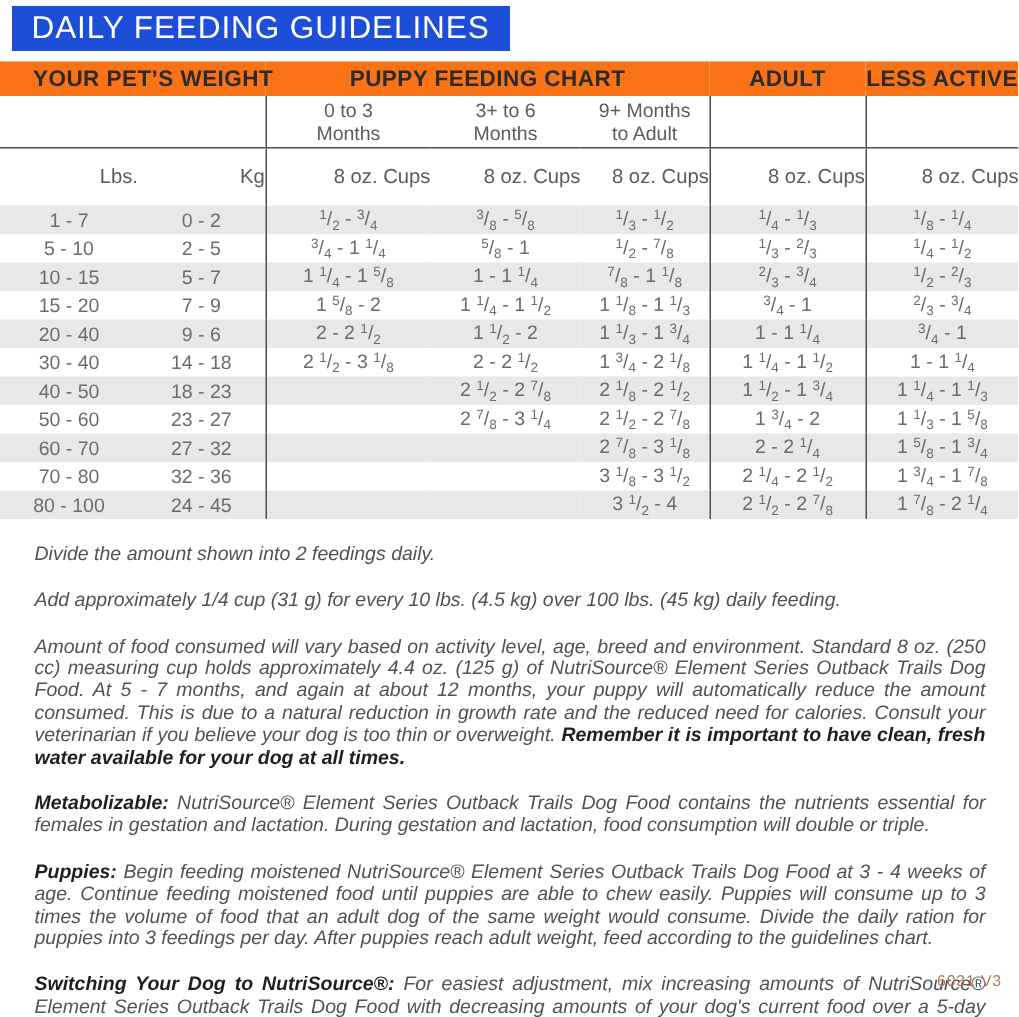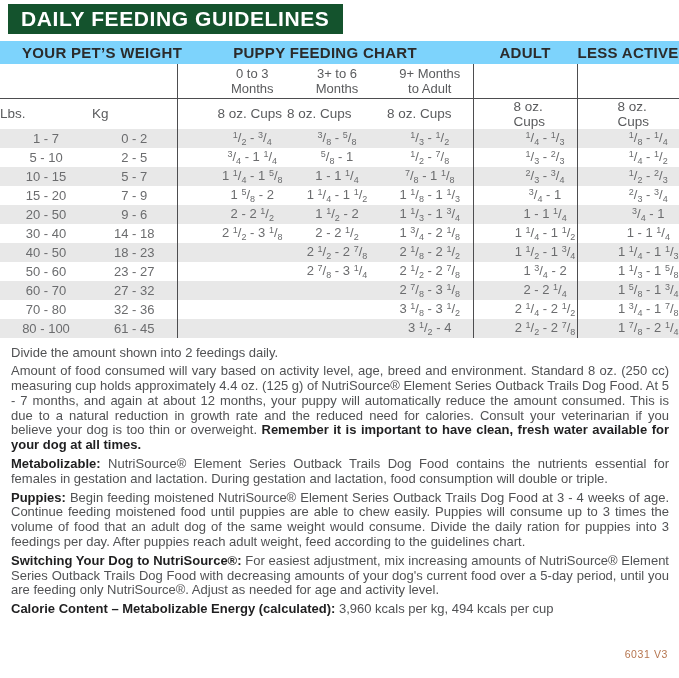--- a/index.html
+++ b/index.html
@@ -9,23 +9,23 @@
     width: 679px;
     height: 678px;
     background: #ffffff;
     font-family: "Liberation Sans", sans-serif;
     overflow: hidden;
   }
   
   .banner {
     display: inline-block;
     margin: 4px 0 0 8px;
-    background: #14532d;
+    background: #1d4ed8;
     color: #ffffff;
-    font-weight: bold;
+    font-weight: normal;
     font-size: 21px;
     letter-spacing: 0.6px;
     padding: 4px 14px 5px 13px;
     line-height: 21px;
   }
   
   table.feed-table {
     width: 679px;
     margin-top: 7px;
     border-collapse: collapse;
@@ -33,71 +33,71 @@
   }
   col.c-lbs  { width: 92px; }
   col.c-kg   { width: 85px; }
   col.c-p1   { width: 110px; }
   col.c-p2   { width: 100px; }
   col.c-p3   { width: 86px; }
   col.c-ad   { width: 104px; }
   col.c-la   { width: 102px; }
 
   tr.band th {
-    background: #7dd3fc;
+    background: #f97316;
     color: #2B2B2B;
     font-weight: bold;
     font-size: 15px;
     letter-spacing: 0.3px;
     height: 23px;
     text-align: center;
     white-space: nowrap;
   }
   tr.band th.w-header { text-align: left; padding-left: 22px; }
 
   tr.months td {
     height: 34px;
     font-size: 13px;
     line-height: 15px;
     color: #5A5B5D;
     text-align: center;
     white-space: pre-line;
     vertical-align: middle;
   }
   tr.units td {
-    height: 18px;
+    height: 39px;
     font-size: 13.5px;
     color: #5A5B5D;
-    text-align: left;
+    text-align: right;
     border-top: 1px solid #4D4D4F;
     vertical-align: middle;
   }
   tbody.rows td {
     height: 19px;
     font-size: 13px;
     color: #6B6C6E;
     text-align: center;
     vertical-align: middle;
     white-space: nowrap;
   }
   tbody.rows tr:nth-child(odd) td { background: #E8E8E8; }
-  .vline { border-left: 1px solid #4D4D4F; padding-left: 40px; }
+  .vline { border-left: 1px solid #4D4D4F; }
 
   .fr sup { font-size: 9px; vertical-align: 4px;  letter-spacing: 0; }
   .fr sub { font-size: 9px; vertical-align: -3px; letter-spacing: 0; }
 
   
   .notes {
     margin: 8px 6px 0 7px;
     font-size: 13px;
     line-height: 14.8px;
     text-align: justify;
     color: #515254;
   }
-  .notes p { margin: 4px; }
+  .notes p { margin: 16px; font-style: italic; }
   .notes strong { color: #1F1F20; }
 
   
   .footer-code {
     position: absolute;
     right: 11px;
     bottom: 18px;
     font-size: 10.5px;
     letter-spacing: 0.6px;
     color: #B5754F;
@@ -181,21 +181,21 @@
         <tr>
           <td>15 - 20</td>
           <td>7 - 9</td>
           <td class="vline">1 <span class="fr"><sup>5</sup>/<sub>8</sub></span> - 2</td>
           <td>1 <span class="fr"><sup>1</sup>/<sub>4</sub></span> - 1 <span class="fr"><sup>1</sup>/<sub>2</sub></span></td>
           <td>1 <span class="fr"><sup>1</sup>/<sub>8</sub></span> - 1 <span class="fr"><sup>1</sup>/<sub>3</sub></span></td>
           <td class="vline"><span class="fr"><sup>3</sup>/<sub>4</sub></span> - 1</td>
           <td class="vline"><span class="fr"><sup>2</sup>/<sub>3</sub></span> - <span class="fr"><sup>3</sup>/<sub>4</sub></span></td>
         </tr>
         <tr>
-          <td>20 - 50</td>
+          <td>20 - 40</td>
           <td>9 - 6</td>
           <td class="vline">2 - 2 <span class="fr"><sup>1</sup>/<sub>2</sub></span></td>
           <td>1 <span class="fr"><sup>1</sup>/<sub>2</sub></span> - 2</td>
           <td>1 <span class="fr"><sup>1</sup>/<sub>3</sub></span> - 1 <span class="fr"><sup>3</sup>/<sub>4</sub></span></td>
           <td class="vline">1 - 1 <span class="fr"><sup>1</sup>/<sub>4</sub></span></td>
           <td class="vline"><span class="fr"><sup>3</sup>/<sub>4</sub></span> - 1</td>
         </tr>
         <tr>
           <td>30 - 40</td>
           <td>14 - 18</td>
@@ -236,32 +236,33 @@
           <td>70 - 80</td>
           <td>32 - 36</td>
           <td class="vline"></td>
           <td></td>
           <td>3 <span class="fr"><sup>1</sup>/<sub>8</sub></span> - 3 <span class="fr"><sup>1</sup>/<sub>2</sub></span></td>
           <td class="vline">2 <span class="fr"><sup>1</sup>/<sub>4</sub></span> - 2 <span class="fr"><sup>1</sup>/<sub>2</sub></span></td>
           <td class="vline">1 <span class="fr"><sup>3</sup>/<sub>4</sub></span> - 1 <span class="fr"><sup>7</sup>/<sub>8</sub></span></td>
         </tr>
         <tr>
           <td>80 - 100</td>
-          <td>61 - 45</td>
+          <td>24 - 45</td>
           <td class="vline"></td>
           <td></td>
           <td>3 <span class="fr"><sup>1</sup>/<sub>2</sub></span> - 4</td>
           <td class="vline">2 <span class="fr"><sup>1</sup>/<sub>2</sub></span> - 2 <span class="fr"><sup>7</sup>/<sub>8</sub></span></td>
           <td class="vline">1 <span class="fr"><sup>7</sup>/<sub>8</sub></span> - 2 <span class="fr"><sup>1</sup>/<sub>4</sub></span></td>
         </tr>
       </tbody>
   </table>
 
   <div class="notes">
       <p><span>Divide the amount shown into 2 feedings daily.</span></p>
+      <p><span>Add approximately 1/4 cup (31 g) for every 10 lbs. (4.5 kg) over 100 lbs. (45 kg) daily feeding.</span></p>
       <p><span>Amount of food consumed will vary based on activity level, age, breed and environment. Standard 8 oz. (250 cc) measuring cup holds approximately 4.4 oz. (125 g) of NutriSource® Element Series Outback Trails Dog Food. At 5 - 7 months, and again at about 12 months, your puppy will automatically reduce the amount consumed. This is due to a natural reduction in growth rate and the reduced need for calories. Consult your veterinarian if you believe your dog is too thin or overweight. </span><strong>Remember it is important to have clean, fresh water available for your dog at all times.</strong></p>
       <p><strong>Metabolizable: </strong><span>NutriSource® Element Series Outback Trails Dog Food contains the nutrients essential for females in gestation and lactation. During gestation and lactation, food consumption will double or triple.</span></p>
       <p><strong>Puppies: </strong><span>Begin feeding moistened NutriSource® Element Series Outback Trails Dog Food at 3 - 4 weeks of age. Continue feeding moistened food until puppies are able to chew easily. Puppies will consume up to 3 times the volume of food that an adult dog of the same weight would consume. Divide the daily ration for puppies into 3 feedings per day. After puppies reach adult weight, feed according to the guidelines chart.</span></p>
       <p><strong>Switching Your Dog to NutriSource®: </strong><span>For easiest adjustment, mix increasing amounts of NutriSource® Element Series Outback Trails Dog Food with decreasing amounts of your dog's current food over a 5-day period, until you are feeding only NutriSource®. Adjust as needed for age and activity level.</span></p>
       <p><strong>Calorie Content – Metabolizable Energy (calculated): </strong><span>3,960 kcals per kg, 494 kcals per cup</span></p>
     </div>
 
   <div class="footer-code">6031 V3</div>
 
 </div>

